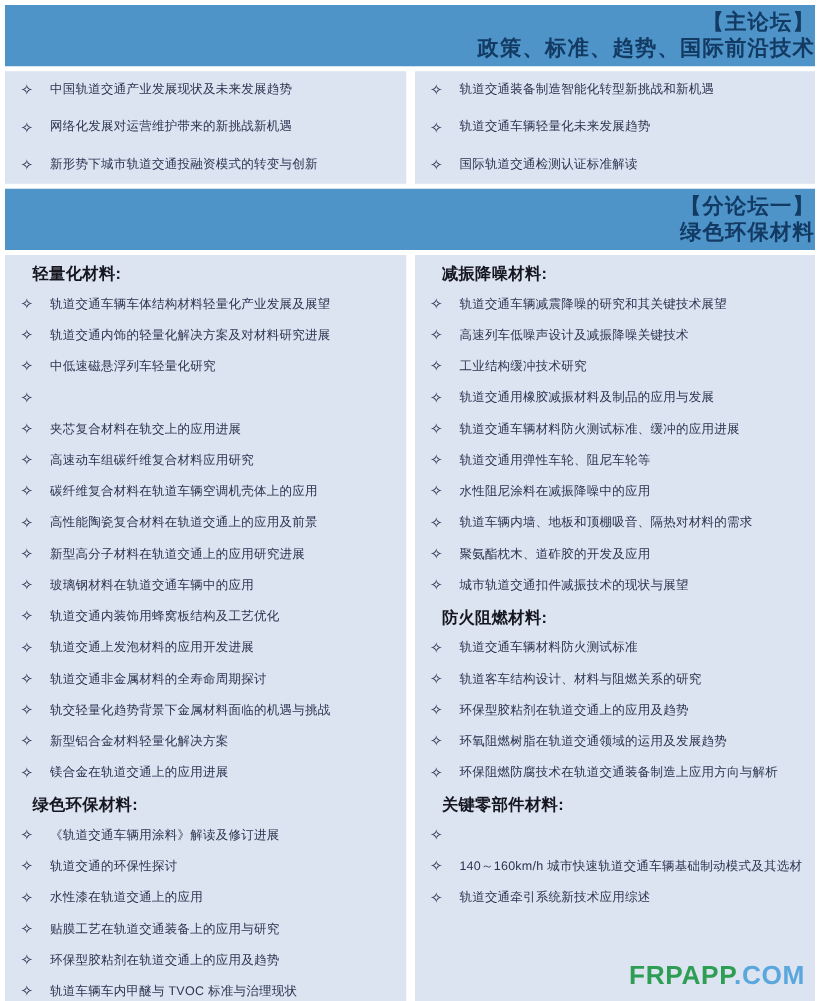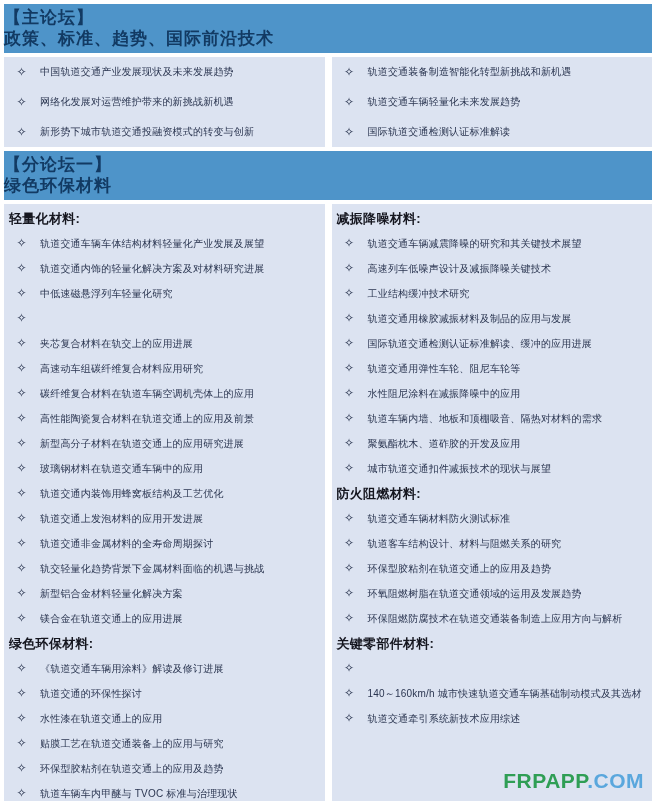--- a/index.html
+++ b/index.html
@@ -8,21 +8,21 @@
     font-family:"Liberation Sans","DejaVu Sans",sans-serif;
     -webkit-font-smoothing:antialiased;
   }
   .page { position:absolute; inset:0; }
 
   
   .band {
     margin:4px 4px 0 4px;
     background:var(--band-blue,#4e94c9);
     color:var(--band-text,#123a63);
-    text-align:left; font-weight:bold;
+    text-align:right; font-weight:bold;
     padding:3px 0 4px 0;
   }
   .band .line { font-size:17px; line-height:21px; letter-spacing:1px; }
 
   
   .cols { display:flex; gap:7px; margin:4px 4px 0 4px; }
   .col  { flex:1 1 0; background:var(--panel-bg,#dce3f1); min-width:0; }
 
   
   .mf .row { height:30px; display:flex; align-items:center; }
@@ -41,21 +41,21 @@
     color:var(--item-text,#2a3550);
     letter-spacing:0.2px;
   }
   .mf .row .txt { line-height:30px; }
 
   
   .content .col { padding:2px 0 8px 0; }
   .sec-heading {
     font-size:13px; font-weight:bold; line-height:25px;
     color:var(--heading-text,#15161f);
-    padding-left:5px; letter-spacing:0.3px;
+    padding-left:22px; letter-spacing:0.3px;
   }
 
   
   .watermark {
     position:absolute; right:12px; bottom:8px;
     font-size:21px; font-weight:bold; letter-spacing:0.5px;
     white-space:nowrap; pointer-events:none;text-align:right;
   }
   .watermark .wm-name { color:var(--wm-green,#2f9e55); }
   .watermark .wm-tld  { color:var(--wm-blue,#5aa7dd); }
@@ -211,21 +211,21 @@
         <div class="row">
           <span class="bullet">✧</span>
           <span class="txt">工业结构缓冲技术研究</span>
         </div>
         <div class="row">
           <span class="bullet">✧</span>
           <span class="txt">轨道交通用橡胶减振材料及制品的应用与发展</span>
         </div>
         <div class="row">
           <span class="bullet">✧</span>
-          <span class="txt">国际轨道交通检测认证标准解读、缓冲的应用进展</span>
+          <span class="txt">轨道交通车辆材料防火测试标准、缓冲的应用进展</span>
         </div>
         <div class="row">
           <span class="bullet">✧</span>
           <span class="txt">轨道交通用弹性车轮、阻尼车轮等</span>
         </div>
         <div class="row">
           <span class="bullet">✧</span>
           <span class="txt">水性阻尼涂料在减振降噪中的应用</span>
         </div>
         <div class="row">

